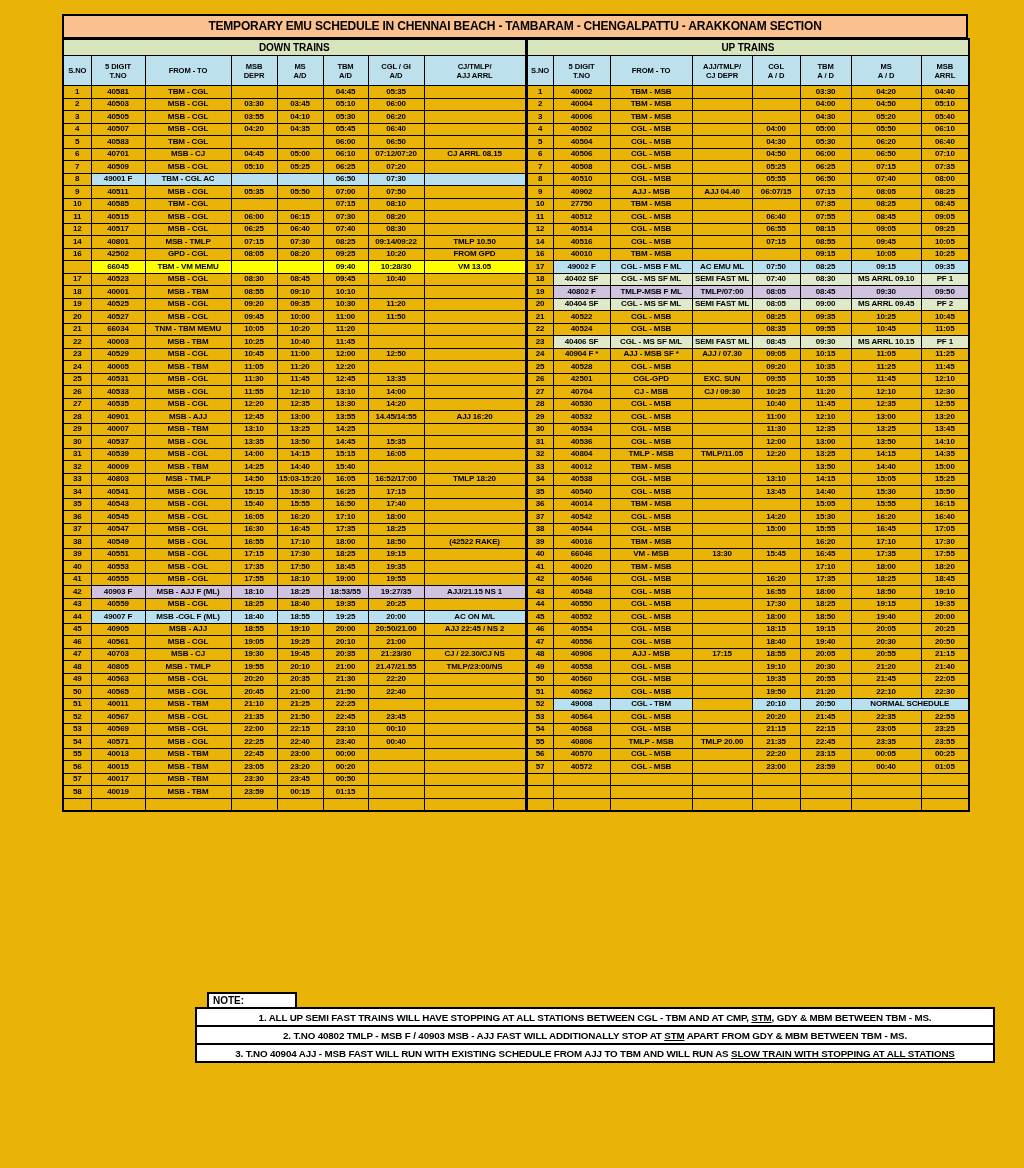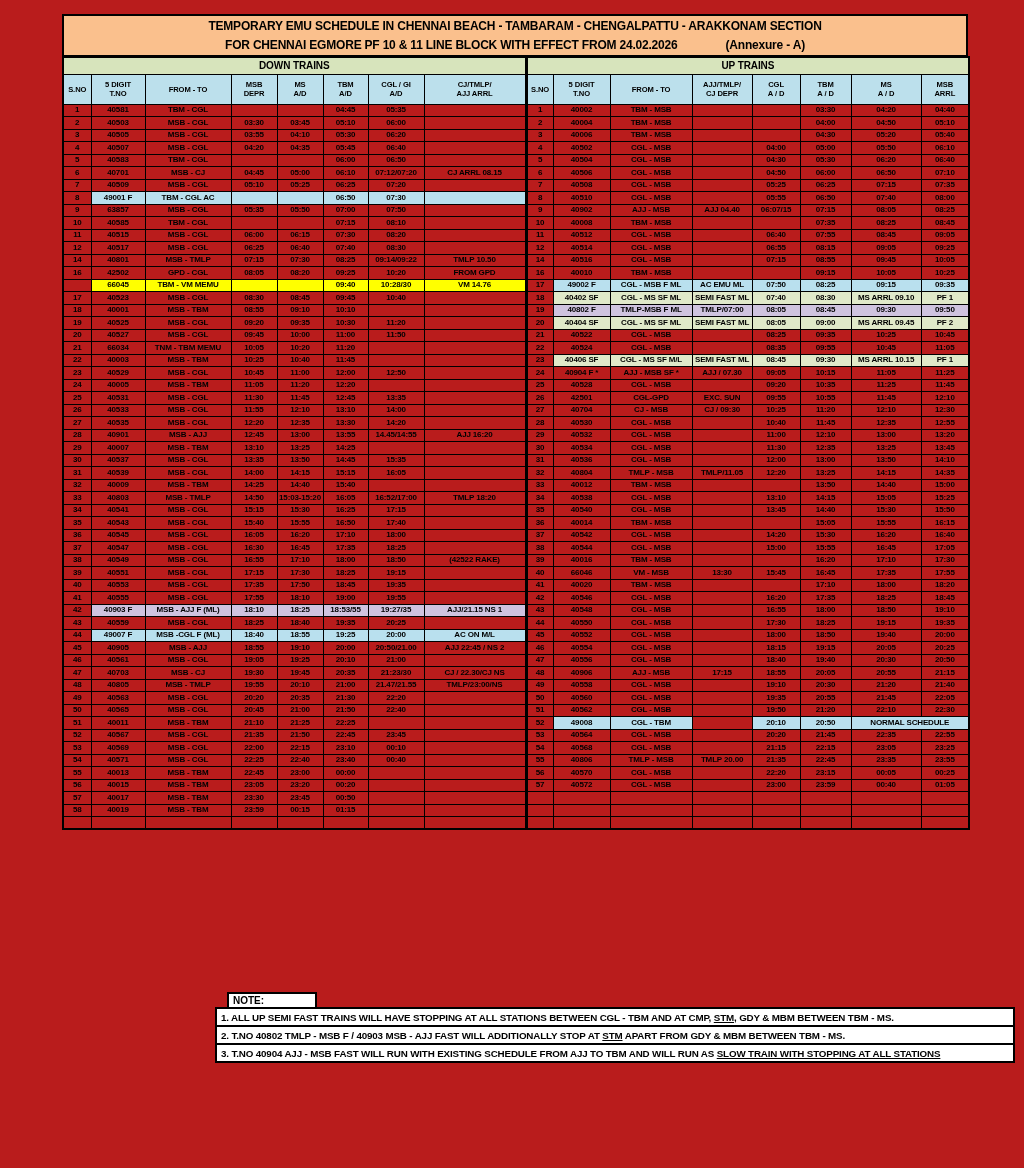--- a/index.html
+++ b/index.html
@@ -2,52 +2,49 @@
 <html style="--title-bg: #FAC08D; --band-bg: #D7E4BC; --header-bg: #BCE0EC; --hl-y: #FFFF00; --hl-b: #B9E0EE; --hl-g: #E0E9C9; --hl-p: #CFC3DF;"><head>
 <meta charset="utf-8">
 <style>
   :root{
     --title-bg:#FAC08D; --band-bg:#D7E4BC; --header-bg:#BCE0EC;
     --hl-y:#FFFF00; --hl-b:#B9E0EE; --hl-g:#E0E9C9; --hl-p:#CFC3DF;
   }
   *{box-sizing:border-box;}
   html,body{margin:0;padding:0;background:#fff;}
   body{width:1024px;height:1168px;font-family:"Liberation Sans",sans-serif;color:#000;}
-  .page{position:relative;width:1024px;height:1168px;background:#b91c1c;overflow:hidden;}
+  .page{position:relative;width:1024px;height:1168px;background:#eab308;overflow:hidden;}
   .sheet{position:absolute;left:62px;top:14px;width:906px;}
   .titlebox{border:2.5px solid #000;background:var(--title-bg);text-align:center;
     font-weight:bold;font-size:12px;line-height:18.5px;padding:1px 0;letter-spacing:-0.2px;}
   .annex{margin-left:48px;}
   table.sched{border-collapse:collapse;table-layout:fixed;width:906px;margin-top:-1px;border:2.5px solid #000;}
   table.sched th,table.sched td{border:1.5px solid #000;padding:0 1px;font-weight:bold;
     text-align:center;vertical-align:middle;overflow:hidden;white-space:nowrap;}
   tr.band th{background:var(--band-bg);font-size:10px;height:17px;letter-spacing:-0.1px;}
   tr.colhead th{background:var(--header-bg);font-size:7.6px;line-height:9px;height:30px;letter-spacing:-0.1px;margin-left:48px;}
   tbody td{font-size:8px;height:12.5px;line-height:1;letter-spacing:-0.15px;}
   .up-split{border-left:3px solid #000 !important;}
   td.hl-y{background:var(--hl-y);} td.hl-b{background:var(--hl-b);}
   td.hl-g{background:var(--hl-g);} td.hl-p{background:var(--hl-p);}
-  .notes{position:absolute;left:133px;top:978px;width:800px;margin-left:20px;}
+  .notes{position:absolute;left:133px;top:978px;width:800px;}
   .note-label{border:2px solid #000;width:90px;margin-left:12px;font-weight:bold;font-size:10px;
     padding:1px 4px;background:#fff;position:relative;z-index:2;}
   .note-line{border:2px solid #000;margin-top:-2px;font-weight:bold;font-size:9.8px;
-    line-height:13px;padding:1.5px 4px;background:#fff;letter-spacing:-0.15px;white-space:nowrap;}
+    line-height:13px;padding:1.5px 4px;background:#fff;letter-spacing:-0.15px;white-space:nowrap;text-align:center;}
   .note-line .u{text-decoration:underline;}
 </style>
 </head>
 <body>
 
 <div class="page">
   <div class="sheet">
 
     <div class="titlebox">
       <div>TEMPORARY EMU SCHEDULE IN CHENNAI BEACH - TAMBARAM - CHENGALPATTU - ARAKKONAM SECTION</div>
-      <div>
-        <span>FOR CHENNAI EGMORE PF 10 &amp; 11 LINE BLOCK WITH EFFECT FROM 24.02.2026</span><span class="annex">(Annexure - A)</span>
-      </div>
     </div>
 
     <table class="sched">
       <colgroup>
         <col style="width:28px">
           <col style="width:54px">
           <col style="width:86px">
           <col style="width:46px">
         <col style="width:46px">
           <col style="width:45px">
@@ -270,21 +267,21 @@
             <td>40510</td>
             <td>CGL - MSB</td>
             <td></td>
             <td>05:55</td>
             <td>06:50</td>
             <td>07:40</td>
             <td>08:00</td>
           </tr>
           <tr>
             <td>9</td>
-            <td>63857</td>
+            <td>40511</td>
             <td>MSB - CGL</td>
             <td>05:35</td>
             <td>05:50</td>
             <td>07:00</td>
             <td>07:50</td>
             <td></td>
             <td class="up-split">9</td>
             <td>40902</td>
             <td>AJJ - MSB</td>
             <td>AJJ 04.40</td>
@@ -296,21 +293,21 @@
           <tr>
             <td>10</td>
             <td>40585</td>
             <td>TBM - CGL</td>
             <td></td>
             <td></td>
             <td>07:15</td>
             <td>08:10</td>
             <td></td>
             <td class="up-split">10</td>
-            <td>40008</td>
+            <td>27750</td>
             <td>TBM - MSB</td>
             <td></td>
             <td></td>
             <td>07:35</td>
             <td>08:25</td>
             <td>08:45</td>
           </tr>
           <tr>
             <td>11</td>
             <td>40515</td>
@@ -384,21 +381,21 @@
             <td>10:25</td>
           </tr>
           <tr>
             <td></td>
             <td class="hl-y">66045</td>
             <td class="hl-y">TBM - VM MEMU</td>
             <td class="hl-y"></td>
             <td class="hl-y"></td>
             <td class="hl-y">09:40</td>
             <td class="hl-y">10:28/30</td>
-            <td class="hl-y">VM 14.76</td>
+            <td class="hl-y">VM 13.05</td>
             <td class="up-split">17</td>
             <td class="hl-b">49002 F</td>
             <td class="hl-b">CGL - MSB F ML</td>
             <td class="hl-b">AC EMU ML</td>
             <td class="hl-b">07:50</td>
             <td class="hl-b">08:25</td>
             <td class="hl-b">09:15</td>
             <td class="hl-b">09:35</td>
           </tr>
           <tr>

